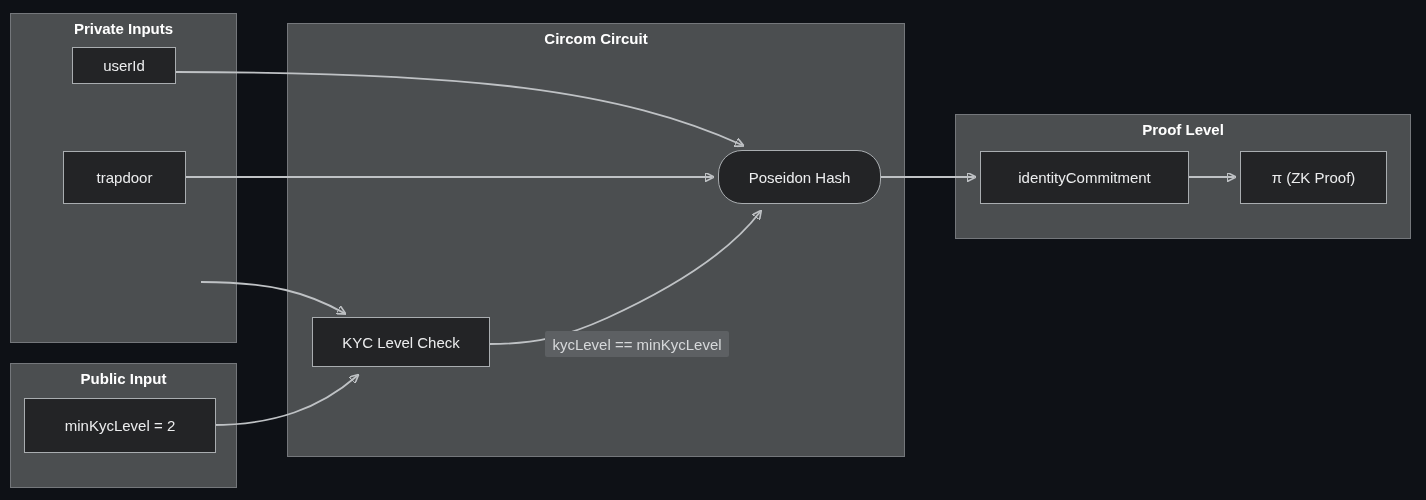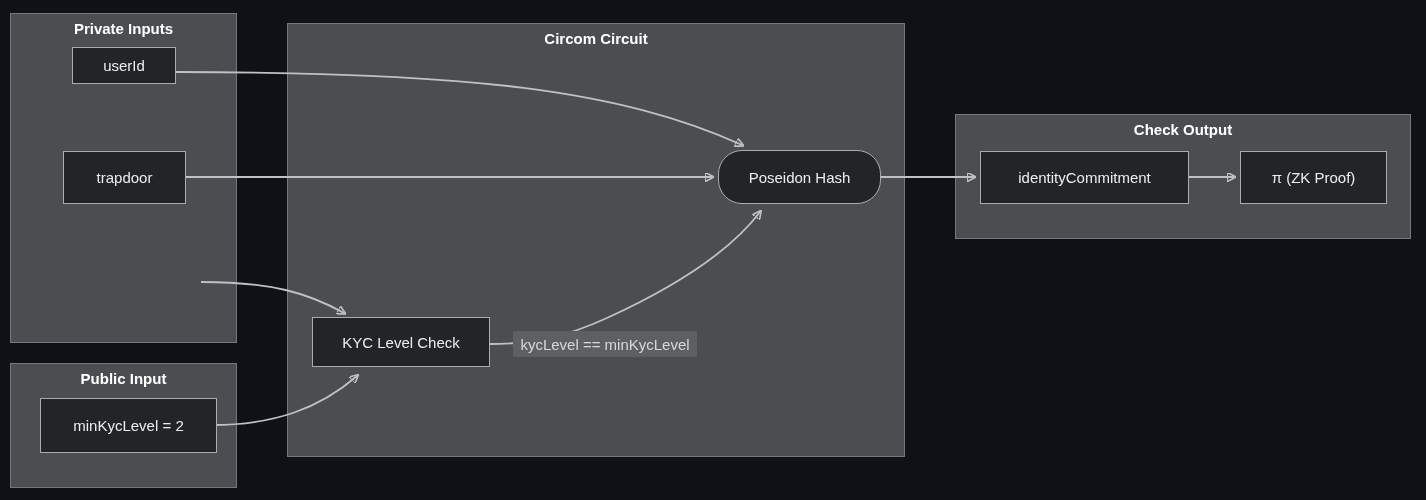--- a/index.html
+++ b/index.html
@@ -53,31 +53,32 @@
     position: absolute;
     background: #5d6063;
     color: #d6d8da;
     font-size: 15px;
     display: flex;
     align-items: center;
     justify-content: center;
     white-space: nowrap;
     border-radius: 2px;
     z-index: 3;
+    margin-left: 32px;
   }
   
   #c-private { left: 10px;  top: 13px;  width: 227px; height: 330px; }
   #c-public  { left: 10px;  top: 363px; width: 227px; height: 125px; }
   #c-circom  { left: 287px; top: 23px;  width: 618px; height: 434px; }
   #c-proof   { left: 955px; top: 114px; width: 456px; height: 125px; }
   
   #n-userid    { left: 72px;   top: 47px;  width: 104px; height: 37px; }
   #n-trapdoor  { left: 63px;   top: 151px; width: 123px; height: 53px; }
   #n-userkyc   { left: 48px;   top: 255px; width: 153px; height: 54px; }
-  #n-minkyc    { left: 40px;   top: 398px; width: 177px; height: 55px; text-align: center; }
+  #n-minkyc    { left: 24px;   top: 398px; width: 192px; height: 55px; text-align: center; }
   #n-poseidon  { left: 718px;  top: 150px; width: 163px; height: 54px; border-radius: 24px; }
   #n-kyccheck  { left: 312px;  top: 317px; width: 178px; height: 50px; }
   #n-identity  { left: 980px;  top: 151px; width: 209px; height: 53px; }
   #n-zkproof   { left: 1240px; top: 151px; width: 147px; height: 53px; }
   
   #el-constraint { left: 513px; top: 331px; width: 184px; height: 26px; }
 </style>
 </head>
 <body>
 
@@ -89,21 +90,21 @@
 
   <div class="container" id="c-public">
     <div class="container-title">Public Input</div>
   </div>
 
   <div class="container" id="c-circom">
     <div class="container-title">Circom Circuit</div>
   </div>
 
   <div class="container" id="c-proof">
-    <div class="container-title">Check Output</div>
+    <div class="container-title">Proof Level</div>
   </div>
 
   <svg class="edges" viewBox="0 0 1426 500" xmlns="http://www.w3.org/2000/svg">
     <defs>
       <marker id="arrowhead" viewBox="0 0 10 10" refX="7.5" refY="5" markerWidth="9" markerHeight="9" orient="auto" markerUnits="userSpaceOnUse">
         <path d="M0,0 L10,5 L0,10 Z" fill="#c3c6c9" stroke="none"></path>
       </marker>
     </defs>
     <path d="M 176 72 C 470 72, 620 90, 742 145" marker-end="url(#arrowhead)"></path>
     <path d="M 186 177 L 712 177" marker-end="url(#arrowhead)"></path>

